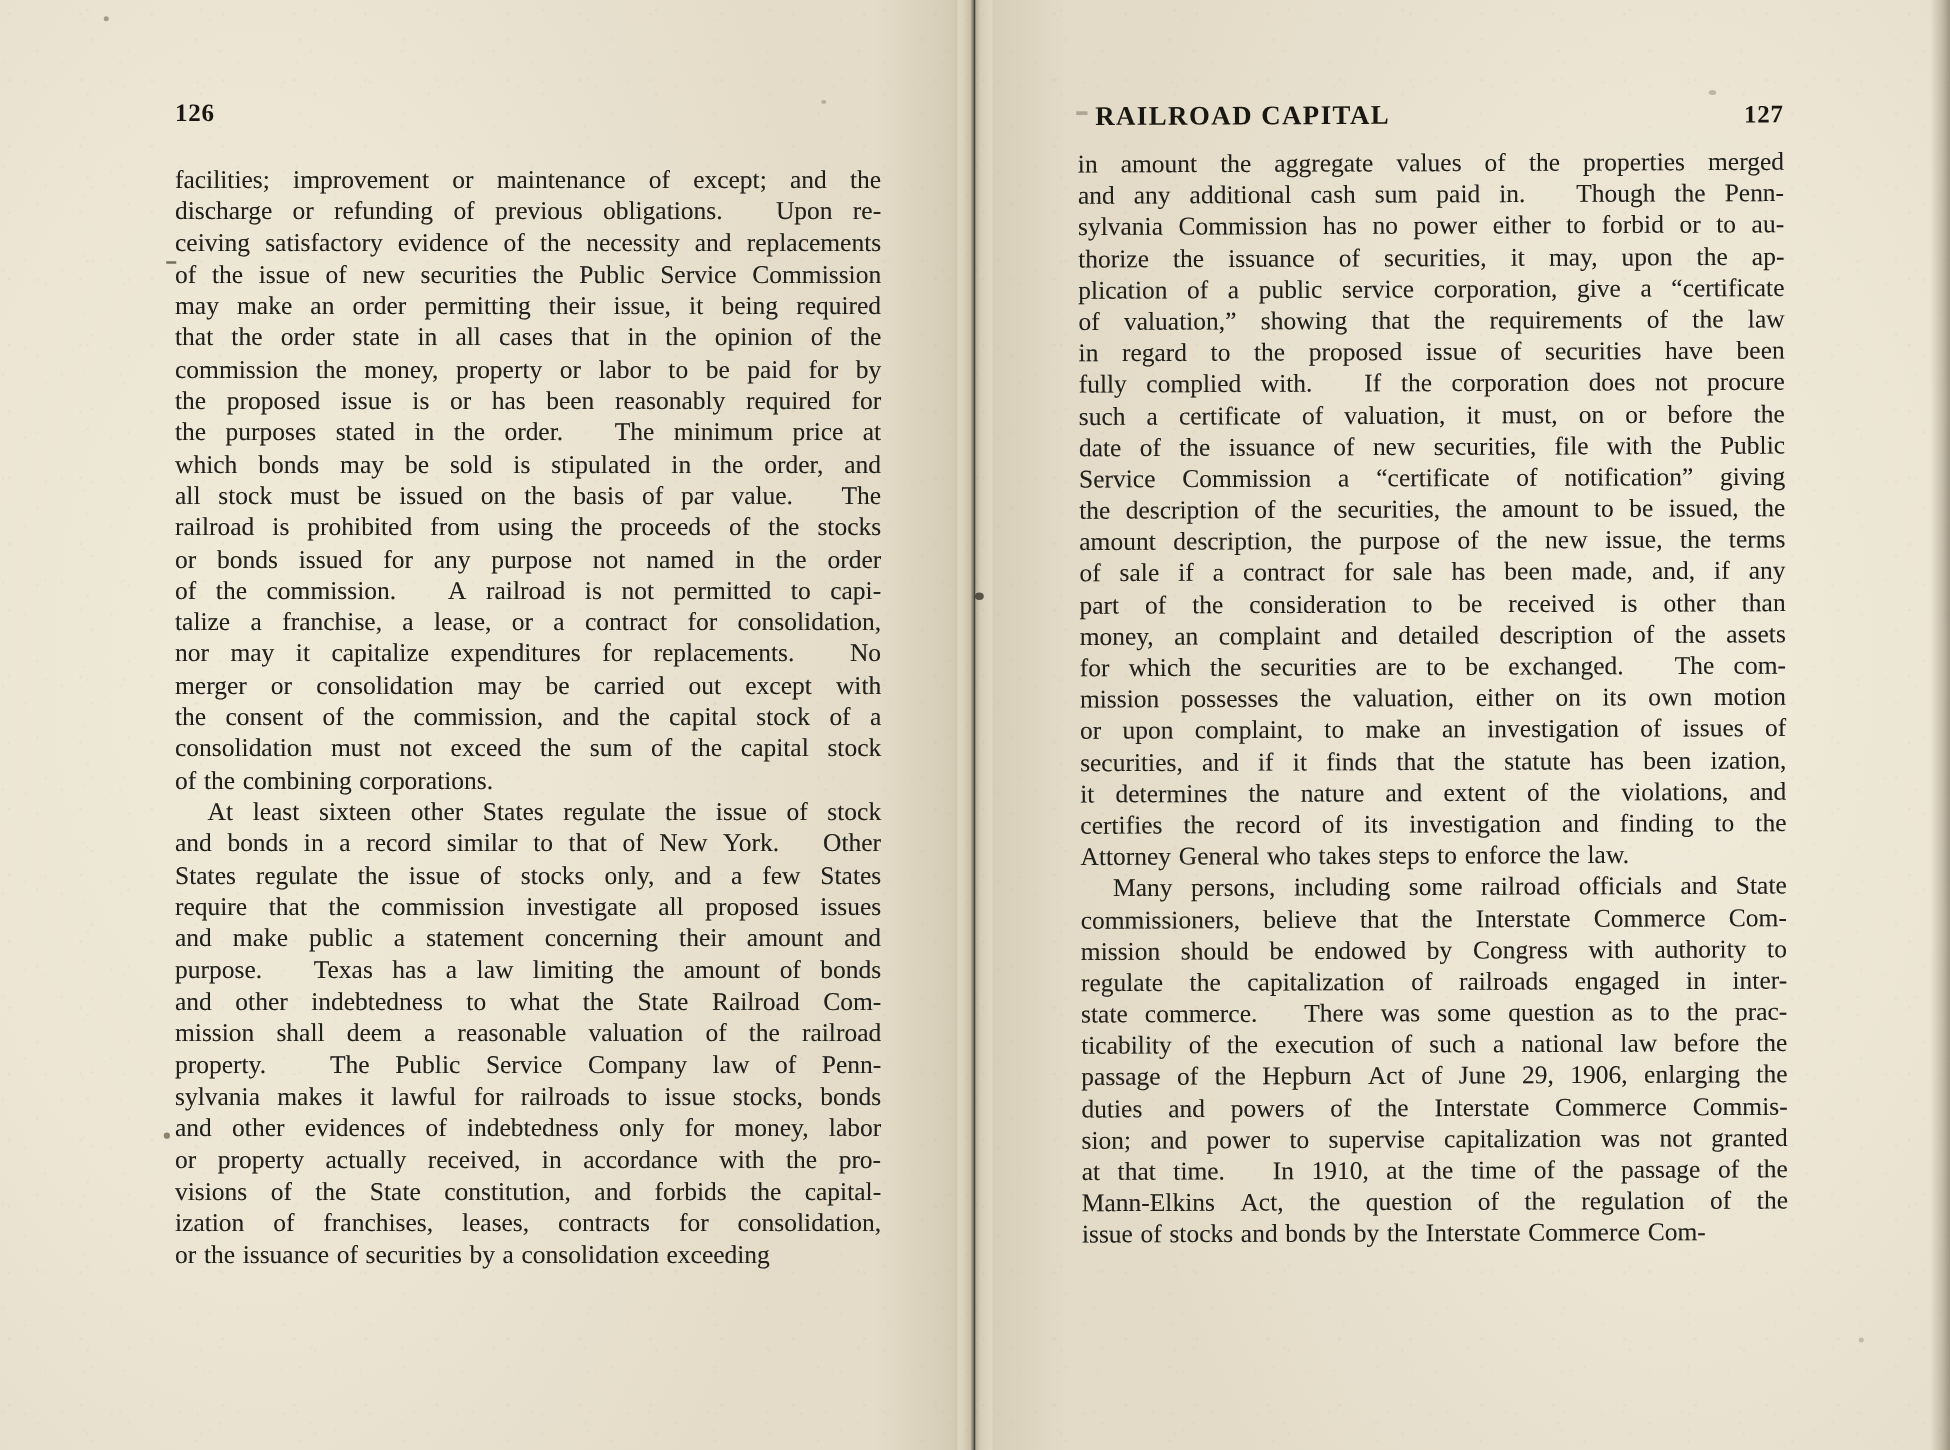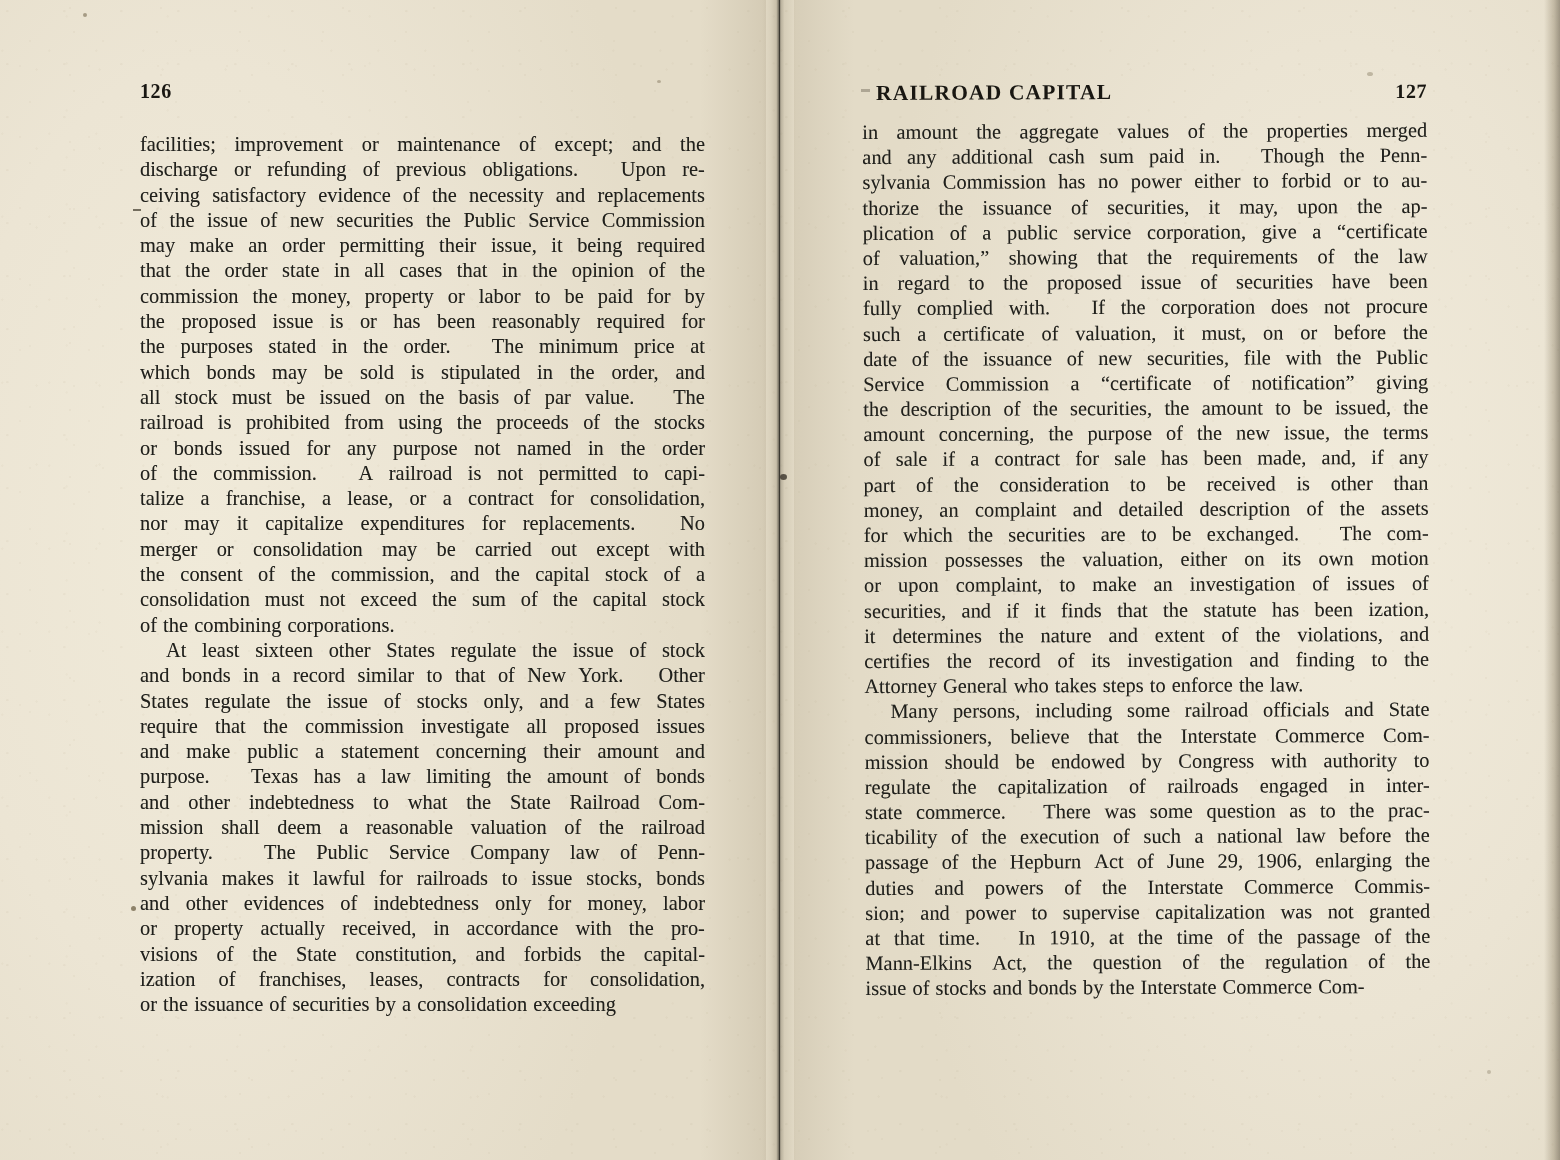--- a/index.html
+++ b/index.html
@@ -756,21 +756,21 @@
           <span>securities,</span>
           <span>the</span>
           <span>amount</span>
           <span>to</span>
           <span>be</span>
           <span>issued,</span>
           <span>the</span>
         </div>
         <div class="ln">
           <span>amount</span>
-          <span>concerning,</span>
+          <span>description,</span>
           <span>the</span>
           <span>purpose</span>
           <span>of</span>
           <span>the</span>
           <span>new</span>
           <span>issue,</span>
           <span>the</span>
           <span>terms</span>
         </div>
         <div class="ln">

